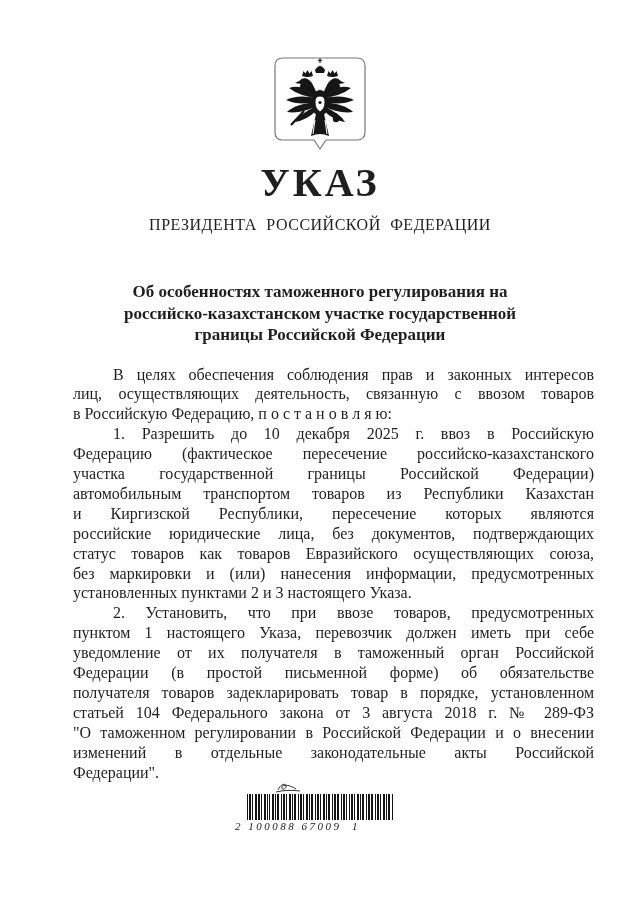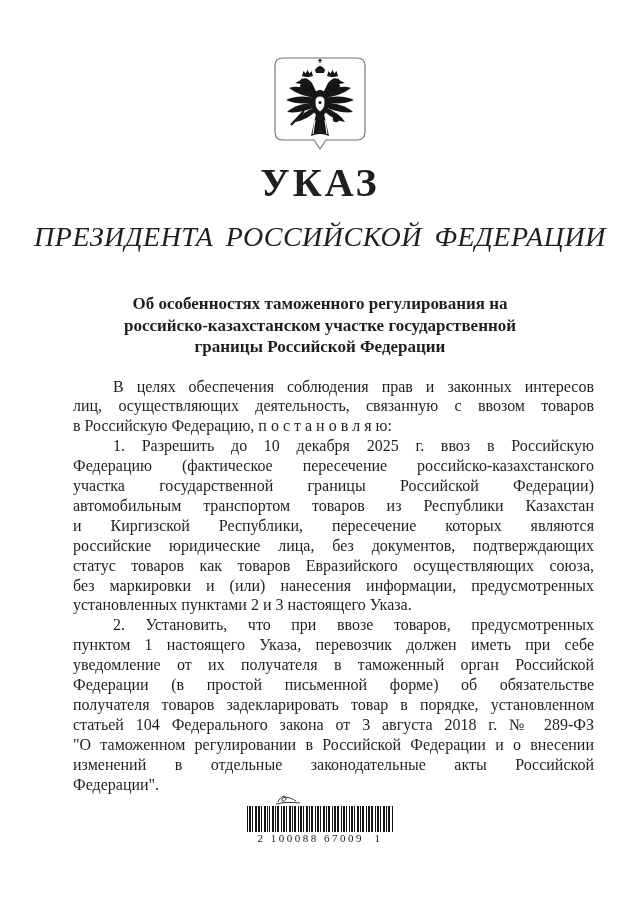--- a/index.html
+++ b/index.html
@@ -17,27 +17,26 @@
 
   .doc-type {
     margin-top:11px;
     text-align:center;
     font-size:40px;
     line-height:40px;
     letter-spacing:3px;
     font-weight:700;
   }
   .issuer {
-    margin-top:22px;
+    margin-top:10px;
     text-align:center;
-    font-size:28px;
+    font-size:16px;
     line-height:24px;
     letter-spacing:0.5px;
     word-spacing:5px;
-    font-style:italic;
   }
   .doc-title {
     margin-top:44px;
     text-align:center;
     font-weight:700;
     font-size:17px;
     line-height:21.5px;
   }
   .body-text {
     margin:19px 46px 0 73px;
@@ -57,26 +56,27 @@
   }
   .squiggle { display:block; margin-left:38px; }
   .bars {
     height:26px;
     display:flex;
     align-items:stretch;
     justify-content:center;
   }
   .bars i { display:block; height:100%; background:#141414; }
   .digits {
-    text-align:center;
+    text-align:left;
     font-size:11px;
     line-height:13px;
     letter-spacing:2.5px;
     white-space:pre;
     color:#222;
+    font-style:italic;
   }
 </style>
 </head>
 <body>
 
 <div class="page">
 
   <div class="emblem">
     <svg viewBox="0 0 94 96" xmlns="http://www.w3.org/2000/svg">
 

